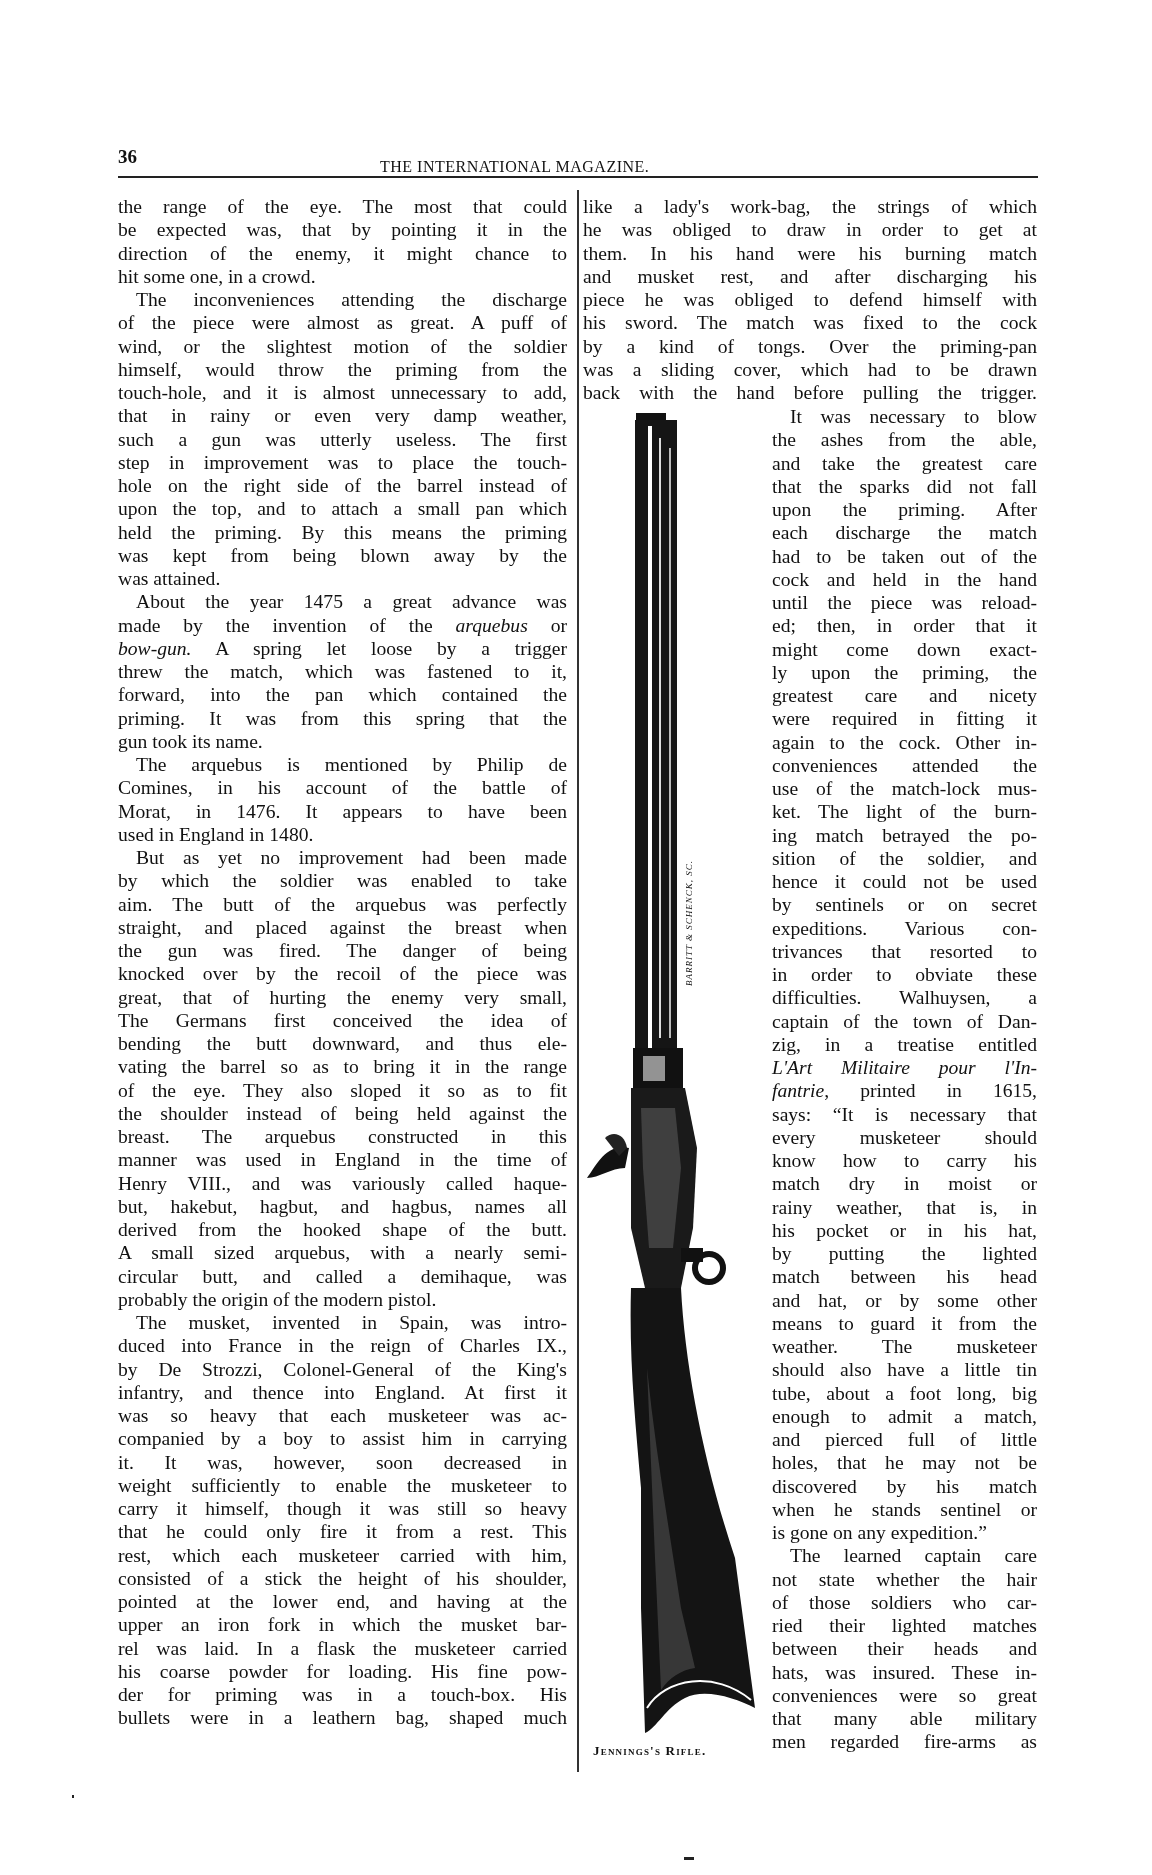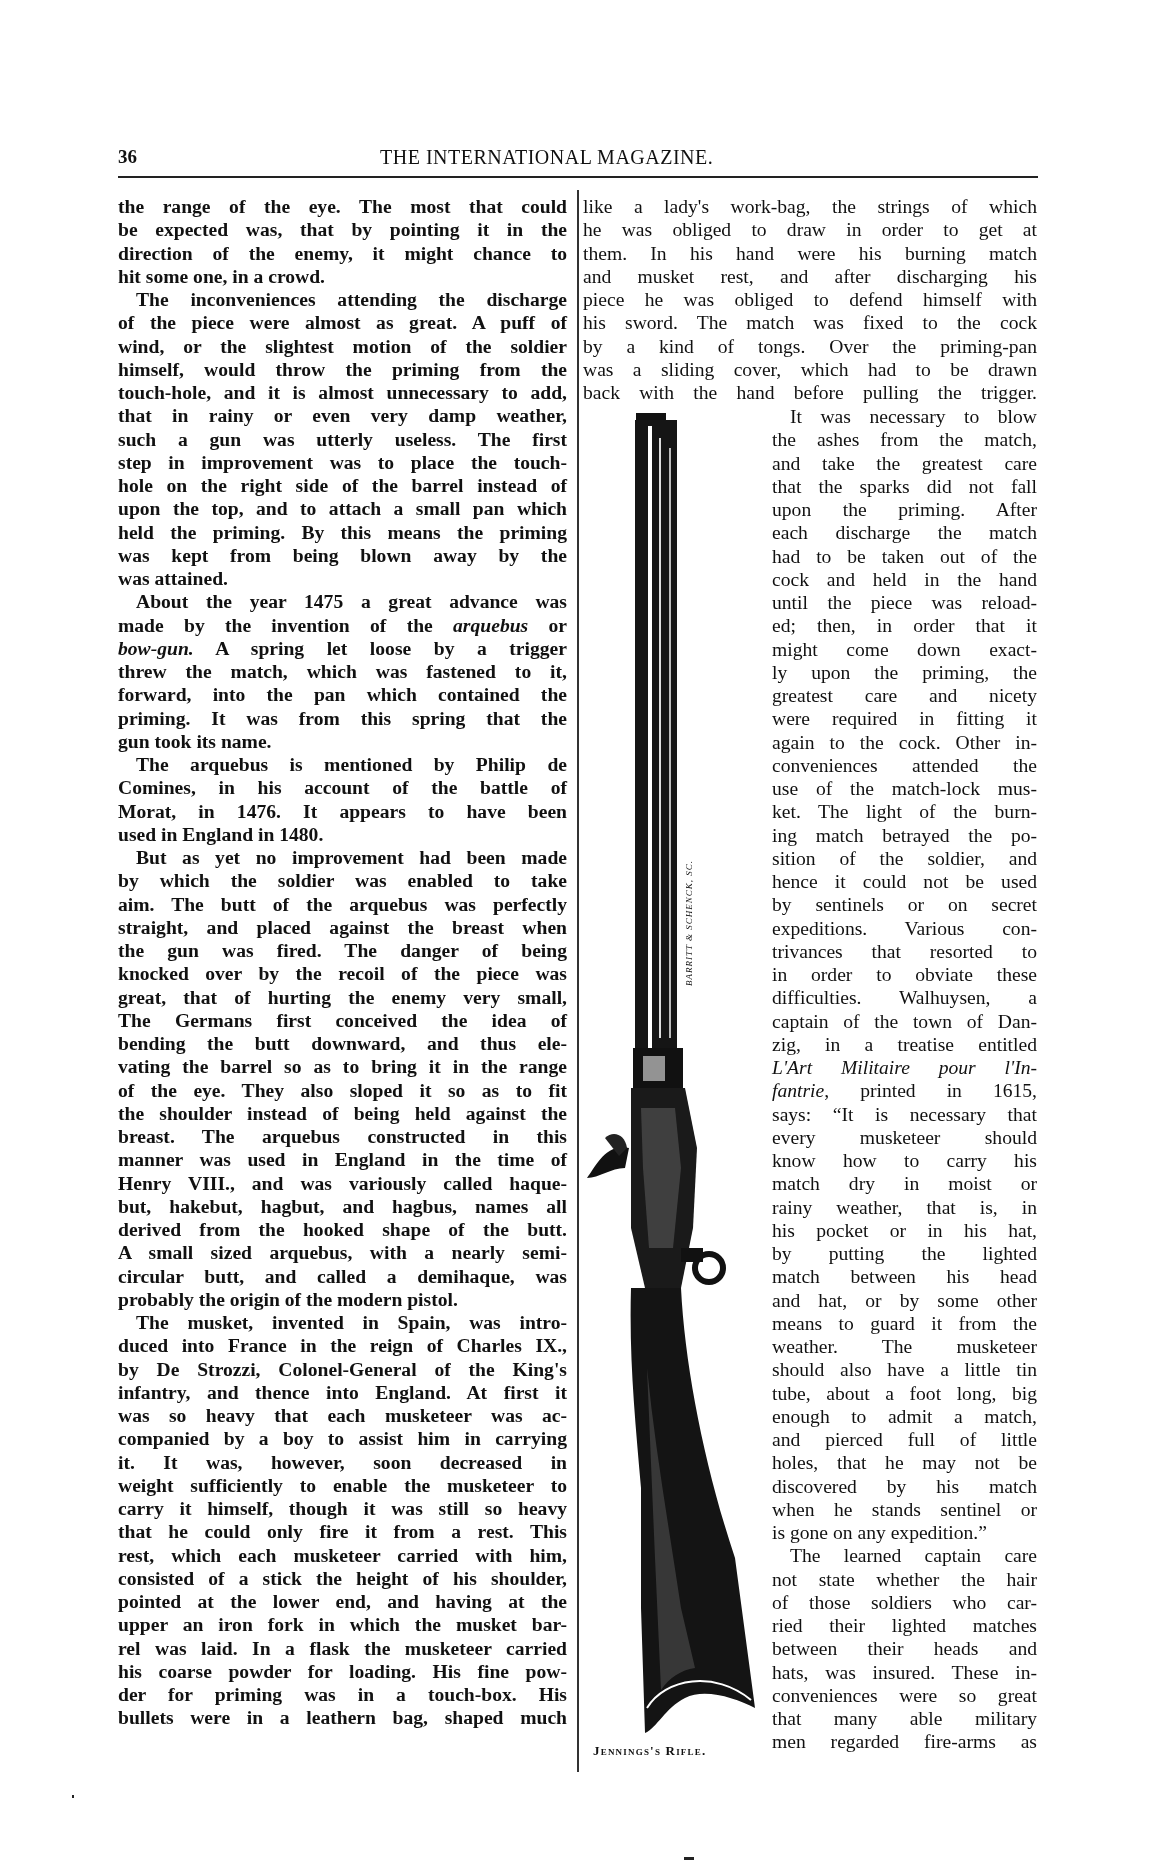--- a/index.html
+++ b/index.html
@@ -1,23 +1,23 @@
 <!DOCTYPE html>
 <html><head>
 <meta charset="utf-8">
 <style>
   html, body { margin:0; padding:0; background:#ffffff; }
   body { width:1152px; height:1875px; position:relative; overflow:hidden;
          font-family:"Liberation Serif","DejaVu Serif",serif; color:#111; }
   .hdr-num { position:absolute; left:118px; top:146px; font-size:19px; font-weight:bold; }
-  .hdr-title { position:absolute; left:380px; top:146px; font-size:20px; letter-spacing:0.5px; }
+  .hdr-title { position:absolute; left:380px; top:158px; font-size:16px; letter-spacing:0.5px; }
   .hdr-rule { position:absolute; left:118px; top:176px; width:920px; height:2px; background:#222; }
   .col-rule { position:absolute; left:577px; top:190px; width:1.5px; height:1582px; background:#333; }
   .col { position:absolute; }
-  .col-left { left:118px; top:195px; width:449px;font-weight:bold; }
+  .col-left { left:118px; top:195px; width:449px; }
   .col-right { left:583px; top:195px; width:454px; }
   .col-wrap { left:772px; top:405px; width:265px; }
   .ln { display:block; height:23.25px; line-height:23.25px; font-size:19.6px;
         text-align:justify; text-align-last:justify; white-space:nowrap; overflow:visible; }
   .ln.last { text-align-last:left; }
   .ln.ind { padding-left:18px; }
   .ln i { font-style:italic; }
   .fig { position:absolute; left:585px; top:408px; width:180px; height:1330px; }
   .caption { position:absolute; left:593px; top:1743px; font-size:13px; letter-spacing:1.2px;
              font-weight:bold; font-variant:small-caps; }
@@ -108,21 +108,21 @@
       <span class="ln">them.  In his hand were his burning match</span>
       <span class="ln">and musket rest, and after discharging his</span>
       <span class="ln">piece he was obliged to defend himself with</span>
       <span class="ln">his sword.  The match was fixed to the cock</span>
       <span class="ln">by a kind of tongs.  Over the priming-pan</span>
       <span class="ln">was a sliding cover, which had to be drawn</span>
       <span class="ln">back with the hand before pulling the trigger.</span>
     </div>
   <div class="col col-wrap" id="right-wrap">
       <span class="ln ind">It was necessary to blow</span>
-      <span class="ln">the ashes from the match,</span>
+      <span class="ln">the ashes from the able,</span>
       <span class="ln">and take the greatest care</span>
       <span class="ln">that the sparks did not fall</span>
       <span class="ln">upon the priming.  After</span>
       <span class="ln">each discharge the match</span>
       <span class="ln">had to be taken out of the</span>
       <span class="ln">cock and held in the hand</span>
       <span class="ln">until the piece was reload-</span>
       <span class="ln">ed; then, in order that it</span>
       <span class="ln">might come down exact-</span>
       <span class="ln">ly upon the priming, the</span>

